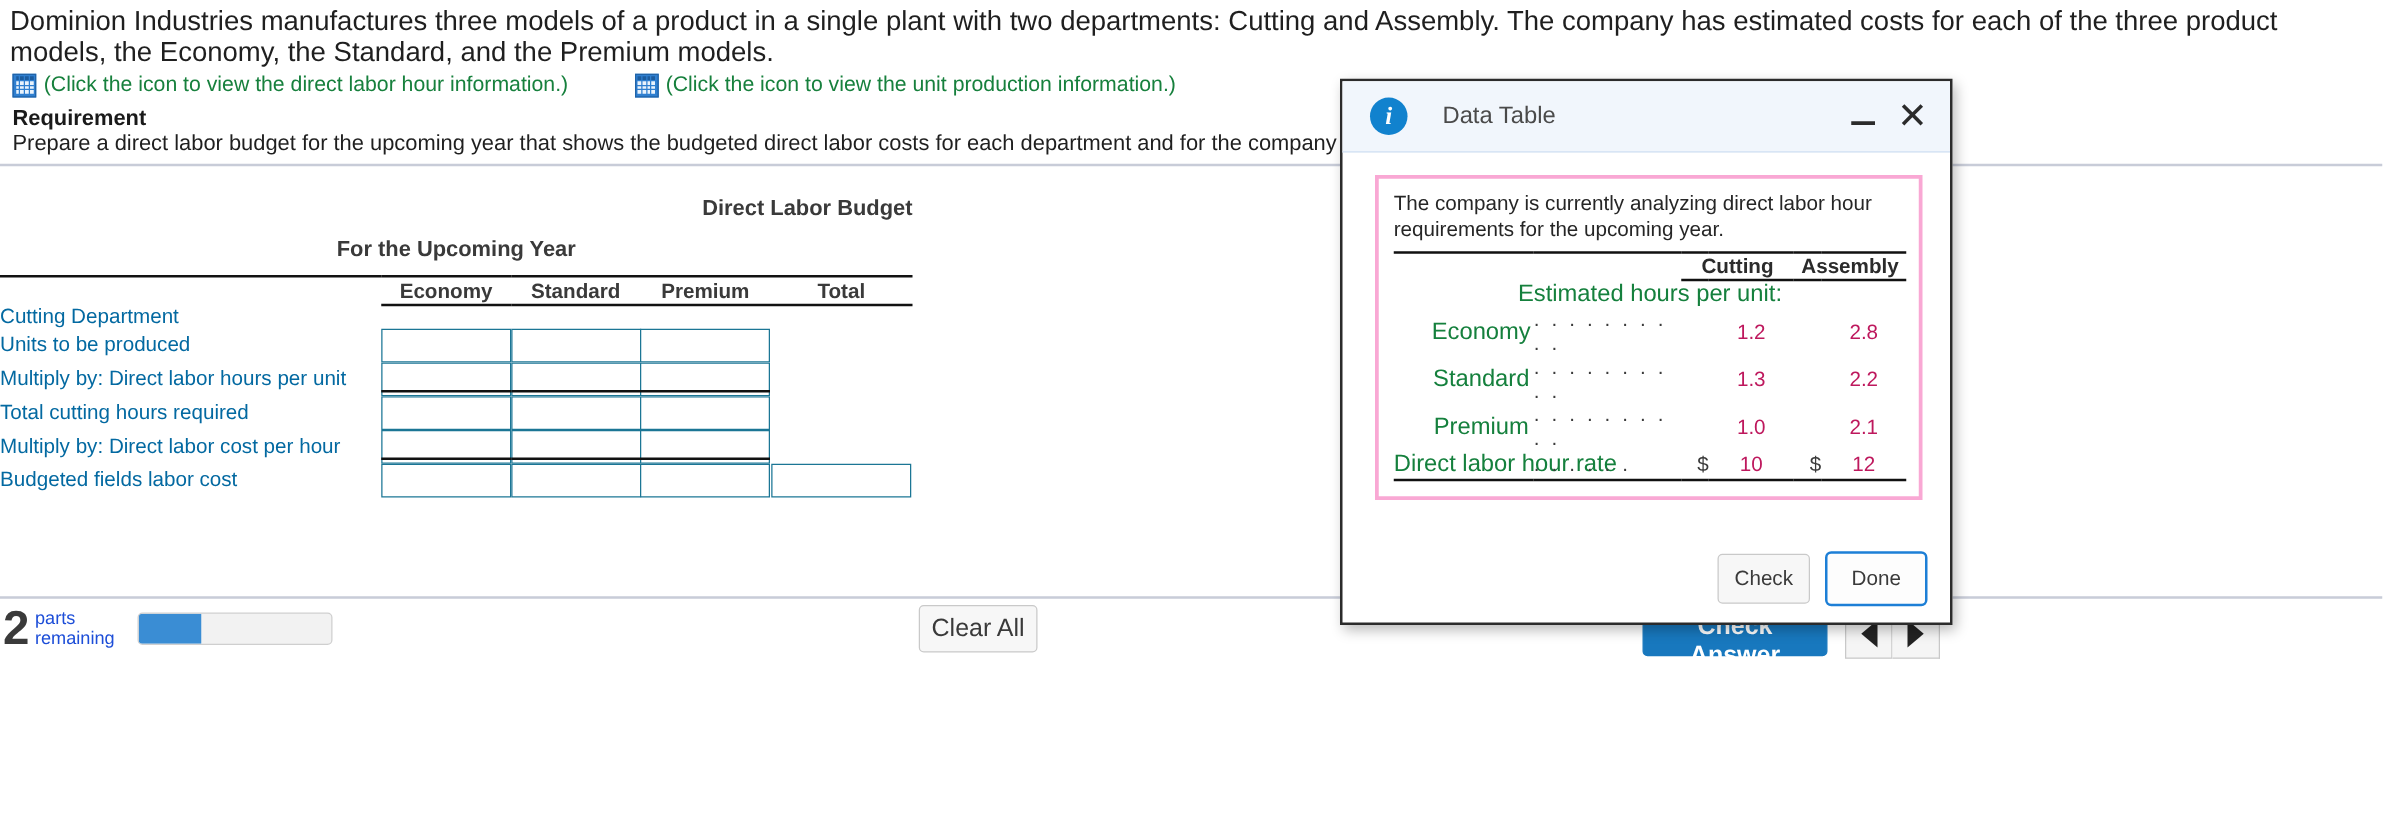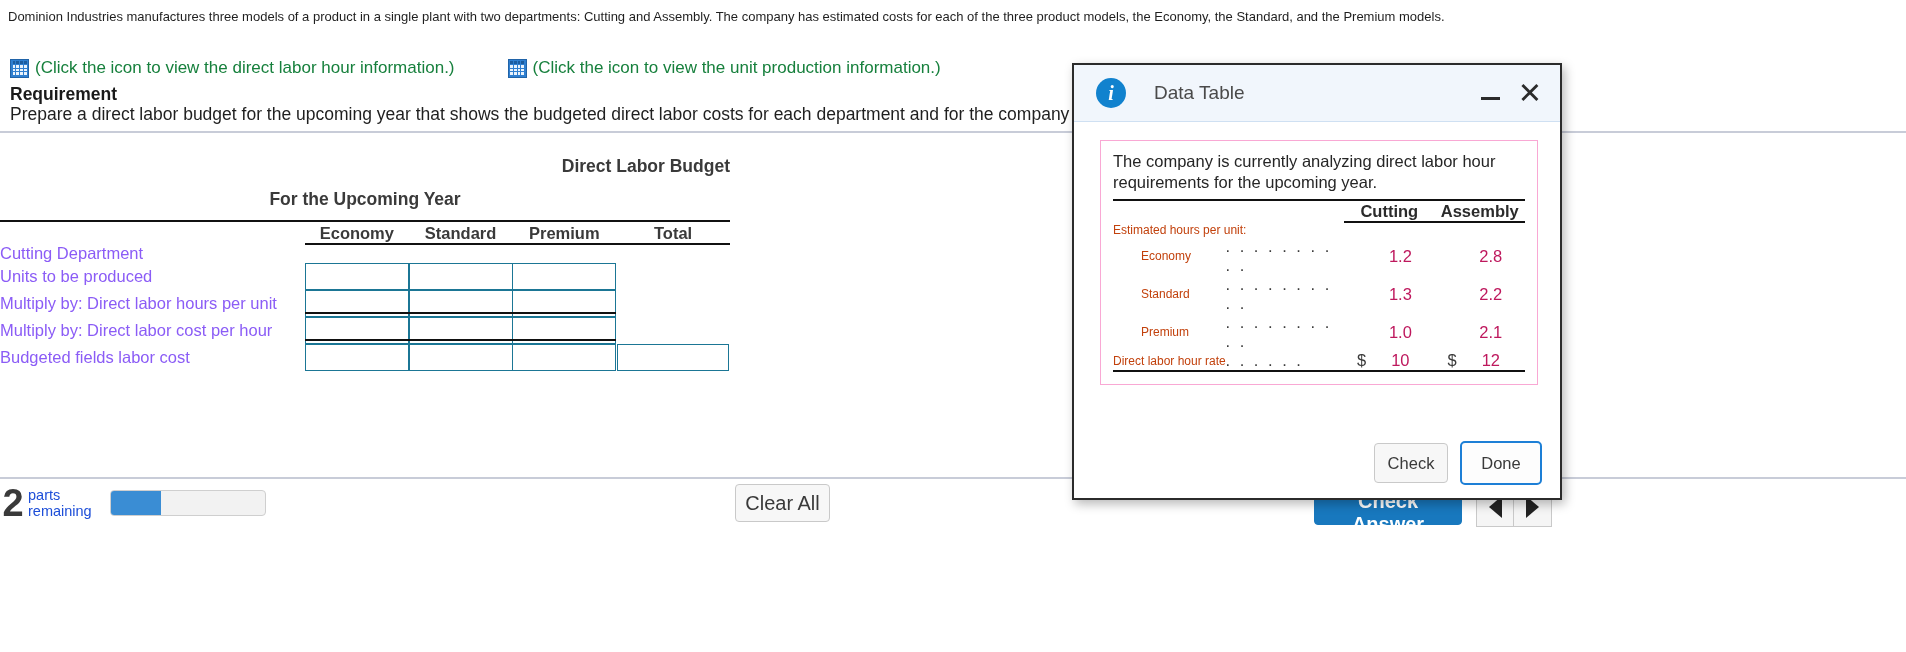--- a/index.html
+++ b/index.html
@@ -11,21 +11,21 @@
     font-family: "Liberation Sans", sans-serif;
     color: #1a1a1a;
     overflow: hidden;
   }
   #app { position: relative; width: 1906px; height: 652px; }
 
   
   .problem {
     position: absolute;
     left: 8px; top: 4px; width: 1860px;
-    font-size: 13px;
+    font-size: 22px;
     line-height: 25px;
     color: #1f1f1f;
   }
 
   
   .icon-links {
     position: absolute;
     left: 10px; top: 58px;
     display: flex;
     align-items: center;
@@ -102,21 +102,21 @@
   tr.top-rule td { border-top: 2.5px solid #111; height: 3px; }
 
   th.colhead {
     font-size: 16.5px; font-weight: bold; color: #3a3a3a;
     text-align: center; padding: 6px 0 5px 0;
     border-bottom: 2.5px solid #111;
   }
   th.blankhead { border-bottom: none; }
 
   td.rowlabel {
-    font-size: 16.5px; color: #8b5cf6;
+    font-size: 16.5px; color: #0369a1;
     padding: 9px 0 9px 12px;
     white-space: nowrap;
   }
   td.cell { text-align: center; padding: 4px 3px; }
 
   .inputbox {
     display: block;
     width: 104px; height: 27px;
     border: 1.6px solid #1b7695;
     background: #ffffff;
@@ -240,38 +240,38 @@
     width: 40px; height: 40px;
     display: flex; align-items: center; justify-content: center;
     cursor: pointer;
     color: #2b2b2b;
   }
   .min-bar { width: 19px; height: 3px; background: #2b2b2b; margin-top: 10px; }
   .close-x { font-size: 29px; line-height: 29px; font-weight: 300; color: #2b2b2b; }
 
   .modal-body { padding: 18px 22px 0 26px; }
   .panel {
-    border: 1px solid #f9a8d4;
+    border: 3px solid #f9a8d4;
     padding: 10px 12px 12px 12px;
     background: #fff;
   }
   .panel-intro {
     font-size: 16.5px; color: #262626; line-height: 21px;
     margin-bottom: 6px;
   }
   table.dt { border-collapse: collapse; width: 100%; table-layout: fixed; }
   table.dt td, table.dt th { padding: 0; }
   .dt-rule-top td { border-top: 2.5px solid #111; height: 2px; }
   th.dt-h {
     font-size: 16.5px; font-weight: bold; color: #2b2b2b;
     text-align: center; padding: 6px 0 5px 0;
     border-bottom: 2px solid #111;
   }
   th.dt-blank { border-bottom: none; }
-  td.dt-lbl { font-size: 12px; color: #c2410c; padding: 8px 0 8px 2px; white-space: nowrap; }
+  td.dt-lbl { font-size: 19px; color: #15803d; padding: 8px 0 8px 2px; white-space: nowrap; text-align: center; }
   td.dt-lbl.ind { padding-left: 28px; }
   td.dt-dots { font-size: 16.5px; color: #3b3b3b; letter-spacing: 2.5px; text-align: left; }
   td.dt-num { font-size: 16.5px; color: #be185d; text-align: center; }
   td.dt-cur  { font-size: 16.5px; color: #3b3b3b; text-align: right; padding-right: 2px; }
   tr.dt-last td { border-bottom: 2.5px solid #111; }
   .c-w { width: 112px; }
   .c-d { width: 118px; }
   .c-n { width: 68px; }
   .c-s { width: 22px; }
 
@@ -404,20 +404,33 @@
             </td>
           <td class="cell underline-cell">
               <span class="inputbox"></span>
             </td>
           <td class="cell underline-cell">
               <span class="inputbox"></span>
             </td>
           <td class="cell"></td>
         </tr>
 
+        <tr>
+          <td class="rowlabel">Total cutting hours required</td>
+          <td class="cell">
+              <span class="inputbox"></span>
+            </td>
+          <td class="cell">
+              <span class="inputbox"></span>
+            </td>
+          <td class="cell">
+              <span class="inputbox"></span>
+            </td>
+          <td class="cell"></td>
+        </tr>
 
         <tr>
           <td class="rowlabel">Multiply by: Direct labor cost per hour</td>
           <td class="cell underline-cell">
               <span class="inputbox"></span>
             </td>
           <td class="cell underline-cell">
               <span class="inputbox"></span>
             </td>
           <td class="cell underline-cell">

